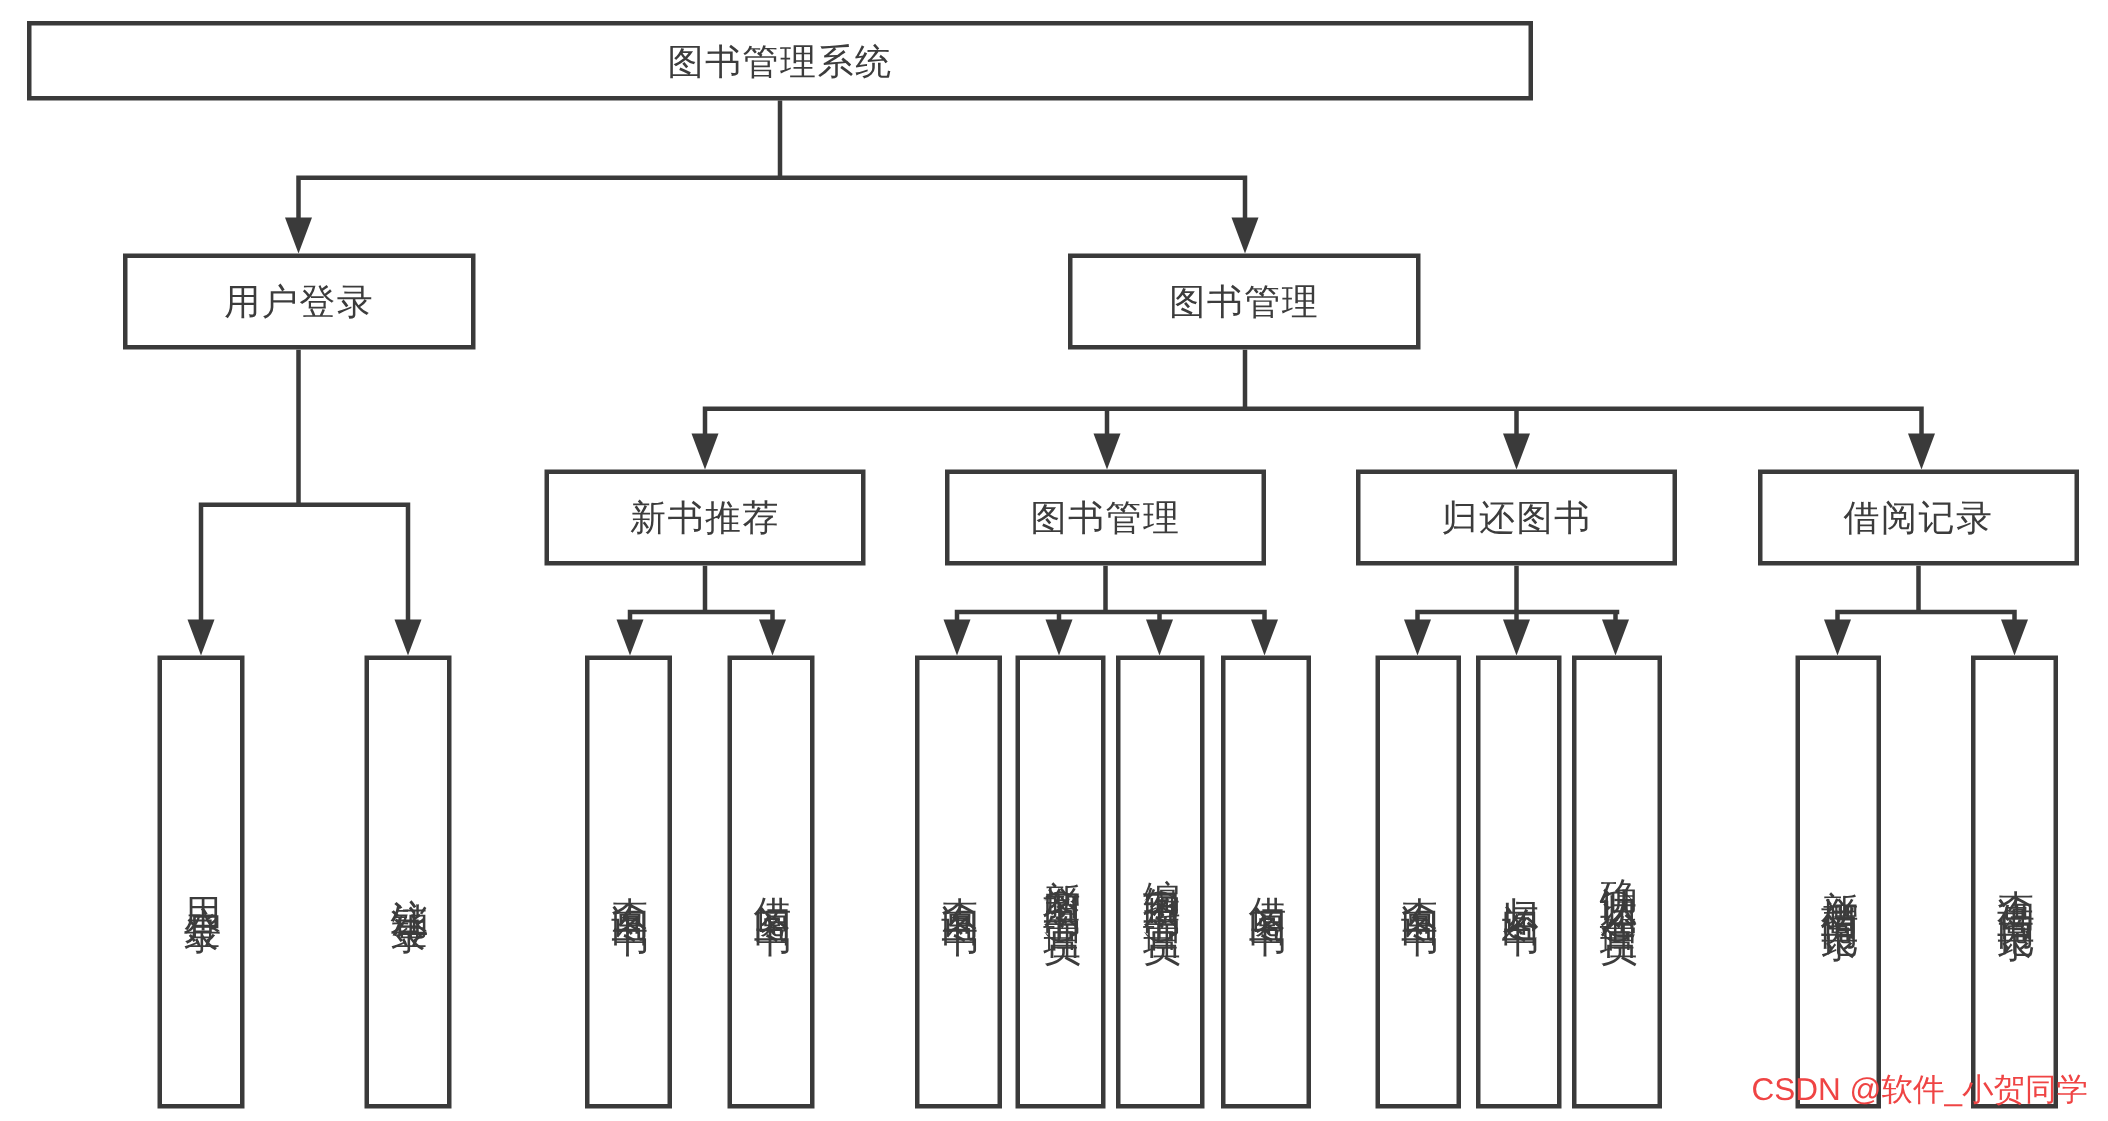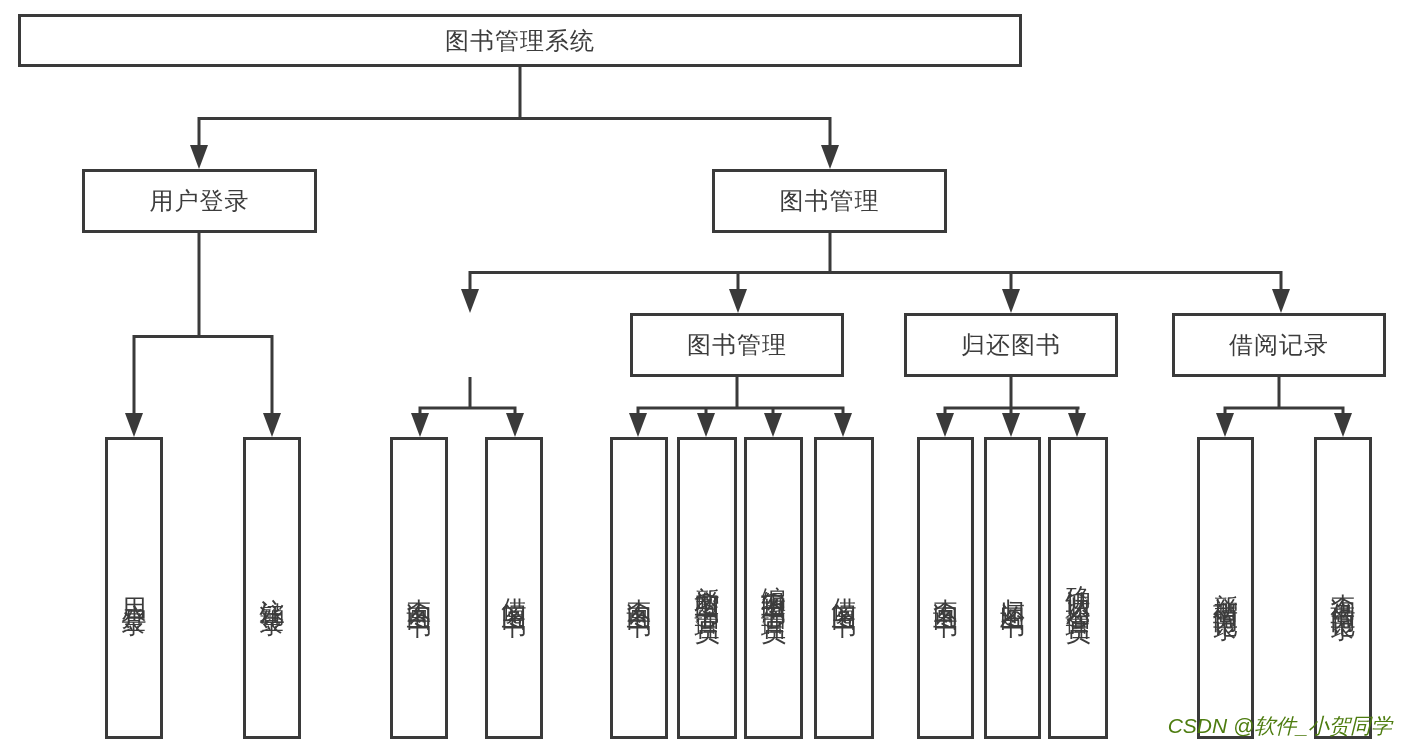--- a/index.html
+++ b/index.html
@@ -47,24 +47,23 @@
     font-size: 25px;
     letter-spacing: 5px;
     line-height: 1;
     white-space: nowrap;
   }
   .watermark {
     position: absolute;
     right: 13px;
     bottom: 7px;
     font-size: 21px;
-    color: #4d7c0f;
+    color: #ef4444;
     z-index: 5;
     white-space: nowrap;
-    font-style: italic;
   }
 </style>
 </head>
 <body>
 
 <div class="canvas">
 
   <svg class="wires" width="1405" height="747" viewBox="0 0 1405 747" xmlns="http://www.w3.org/2000/svg">
     <g stroke="#3a3a3a" stroke-width="3" fill="none">
       <path d="M520 66 V120 M197.5 118.5 H831.5 M199 118.5 V150 M830 118.5 V150"></path>
@@ -102,20 +101,23 @@
     <span>图书管理系统</span>
   </div>
 
   <div class="node hbox" style="left:82px;top:169px;width:235px;height:64px">
     <span>用户登录</span>
   </div>
   <div class="node hbox" style="left:712px;top:169px;width:235px;height:64px">
     <span>图书管理</span>
   </div>
 
+  <div class="node hbox" style="left:363px;top:313px;width:214px;height:64px">
+    <span>新书推荐</span>
+  </div>
   <div class="node hbox" style="left:630px;top:313px;width:214px;height:64px">
     <span>图书管理</span>
   </div>
   <div class="node hbox" style="left:904px;top:313px;width:214px;height:64px">
     <span>归还图书</span>
   </div>
   <div class="node hbox" style="left:1172px;top:313px;width:214px;height:64px">
     <span>借阅记录</span>
   </div>
 

